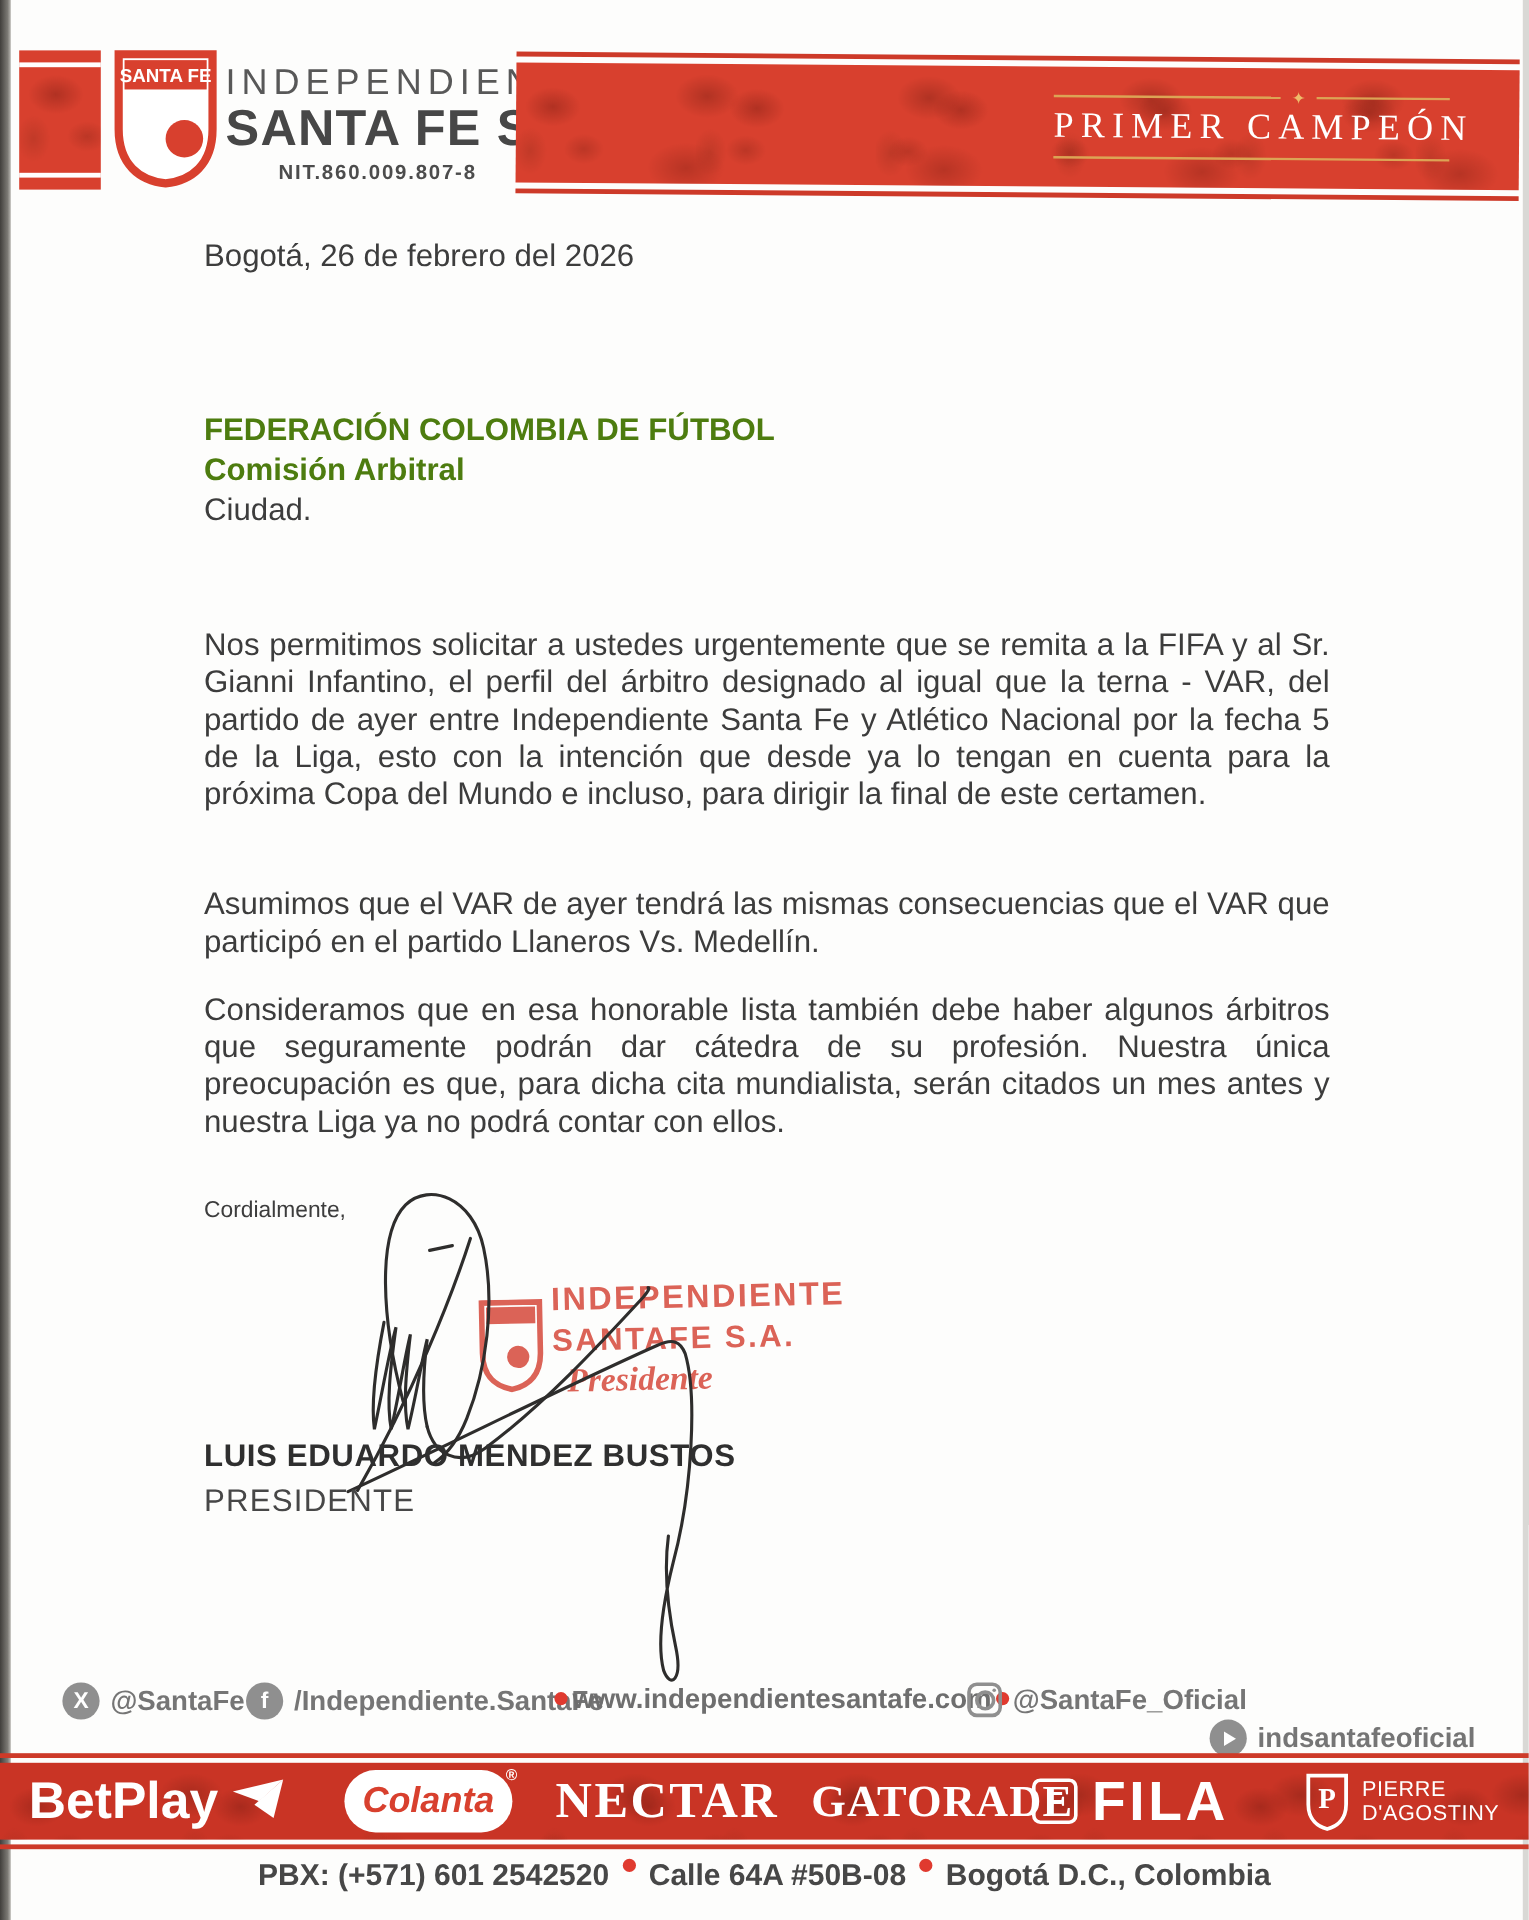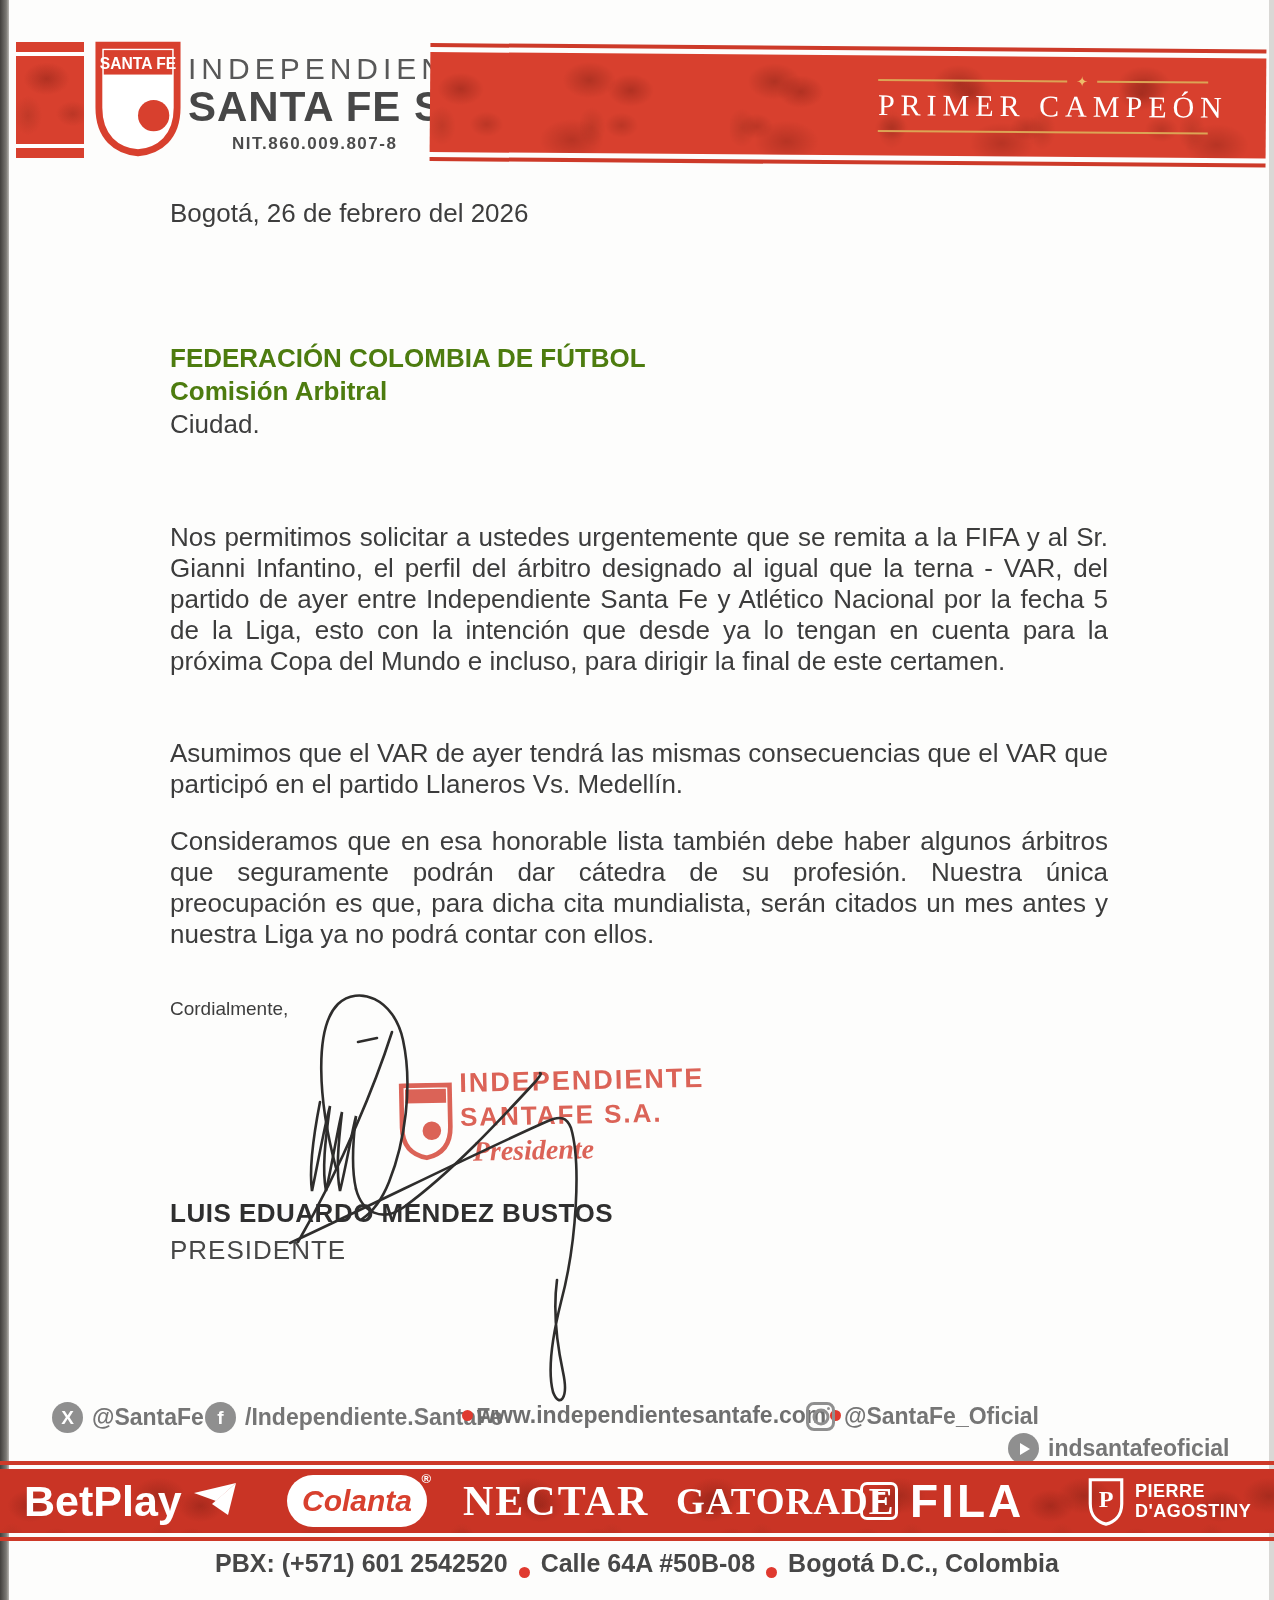--- a/index.html
+++ b/index.html
@@ -123,25 +123,25 @@
   .nectar { left:463px; font-family:"Liberation Serif", serif;
             font-size:42px; font-weight:800; letter-spacing:2px; }
   .gatorade { left:676px; font-family:"Liberation Serif", serif;
             font-size:37px; font-weight:800; letter-spacing:1px; }
   .fila { left:860px; gap:12px; }
   .fila-box { width:38px; height:38px; border:3.5px solid #fff; border-radius:7px;
               display:flex; align-items:center; justify-content:center;
               font-size:23px; font-weight:800; }
   .fila-text { font-size:46px; font-weight:800; letter-spacing:3px; }
   .pierre { left:1086px; gap:9px; }
-  .pierre-text { font-size:18px; font-weight:700; line-height:20px; letter-spacing:.5px; }
+  .pierre-text { font-size:18px; font-weight:400; line-height:20px; letter-spacing:.5px; }
 
   
   .contact { left:0; top:1549px; width:1274px; display:flex; justify-content:center;
-             align-items:flex-end; gap:11px; font-size:25px; font-weight:700; color:#474747; }
+             align-items:flex-start; gap:11px; font-size:25px; font-weight:700; color:#474747; }
 </style>
 </head>
 <body>
 
 <div class="abs edge-left"></div>
 <div class="abs edge-right"></div>
 
 <div class="abs left-strip tex-red"></div>
 
 <svg class="abs logo-shield" viewBox="0 0 90 118">

